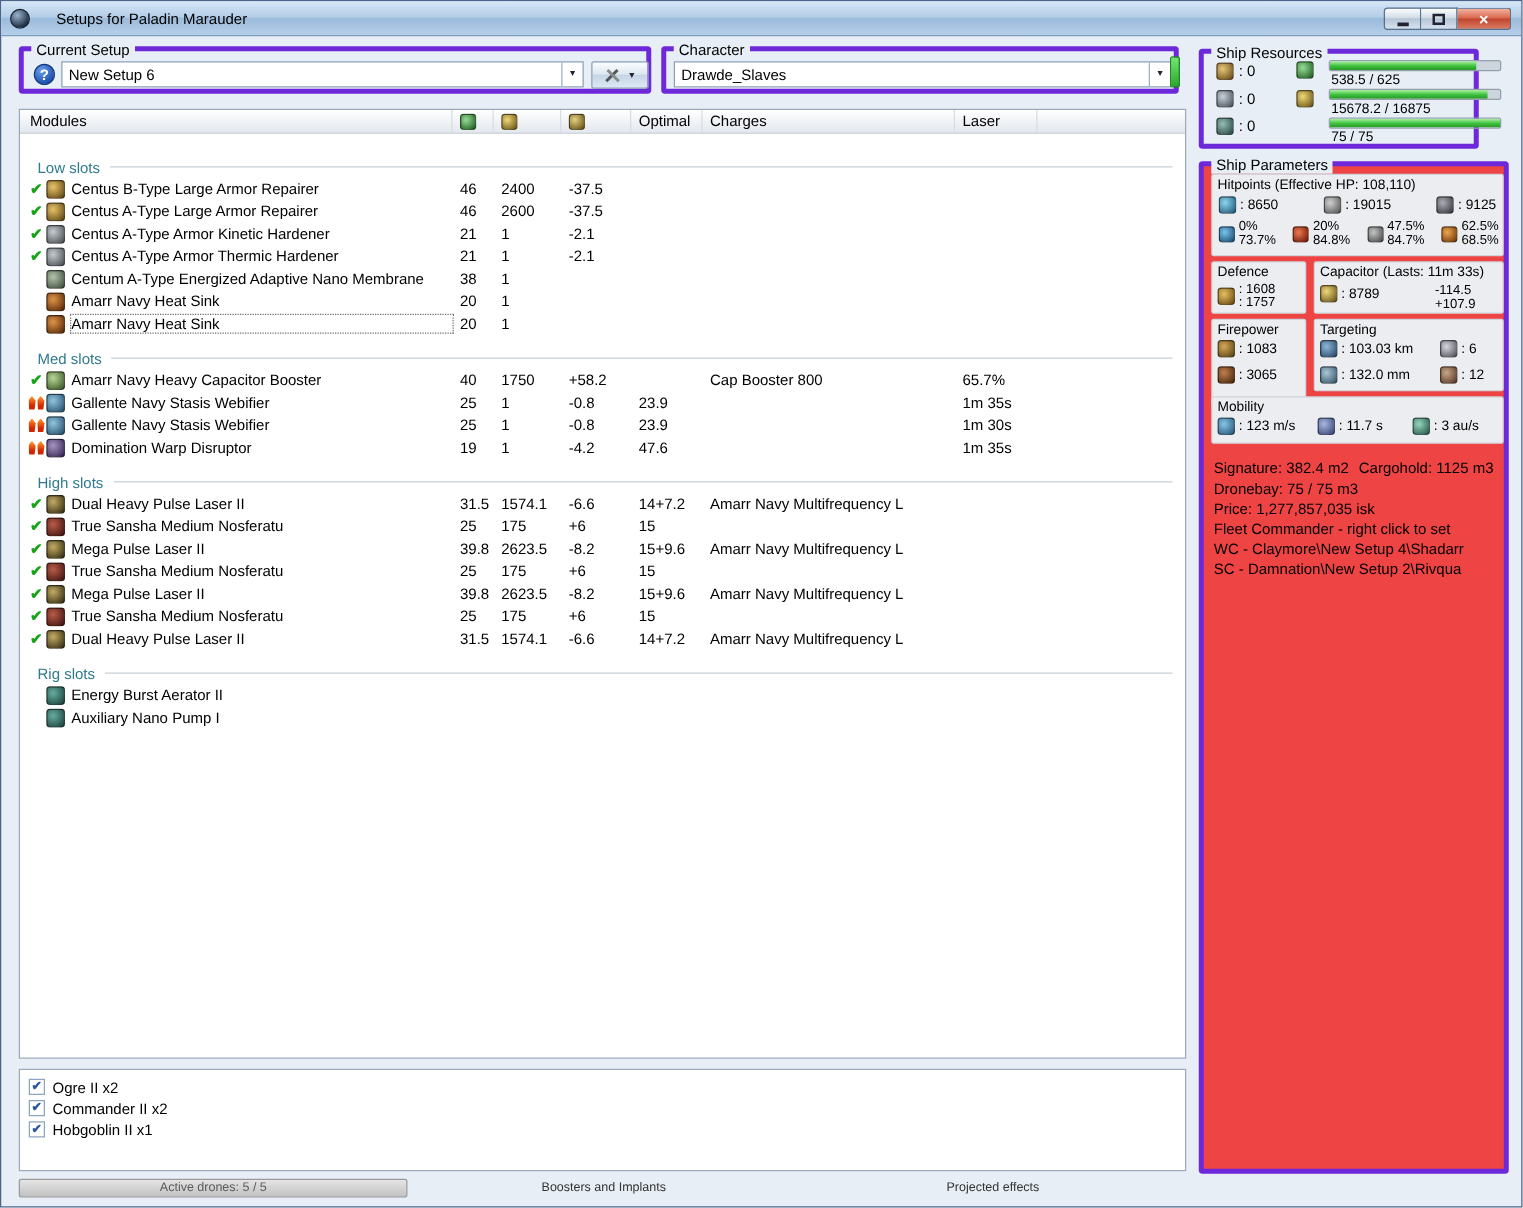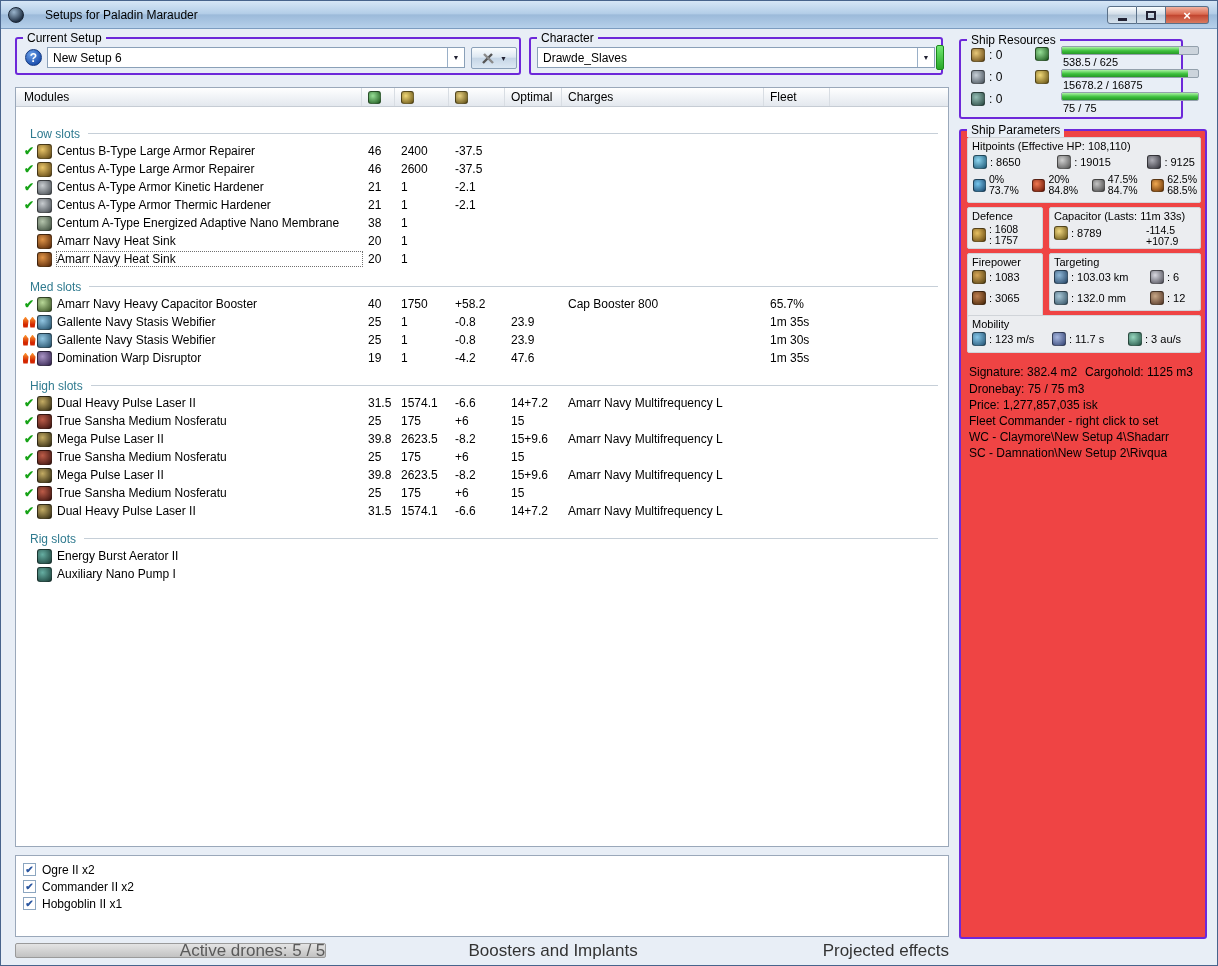--- a/index.html
+++ b/index.html
@@ -17,21 +17,21 @@
   .wb{height:18px;display:flex;align-items:center;justify-content:center;border:1px solid #5a7088;
     background:linear-gradient(#fbfdfe,#d2dde8 45%,#b6c6d6 50%,#d6e2ee);cursor:default}
   .wb-min{width:30px;border-radius:3px 0 0 3px}
   .wb-max{width:29px;border-left:none}
   .wb-close{width:43px;border-left:none;border-radius:0 3px 3px 0;color:#fff;font-weight:bold;font-size:13px;
     background:linear-gradient(#f2b2a0,#da6a50 45%,#c24630 52%,#da7a60)}
   .glyph-min{width:9px;height:3px;background:#223;margin-top:9px}
   .glyph-max{width:10px;height:9px;border:2px solid #223;background:transparent}
 
   
-  .group{position:absolute;border:2px solid #6d28d9;border-radius:3px}
+  .group{position:absolute;border:4px solid #6d28d9;border-radius:3px}
   .group-label{position:absolute;top:-8px;left:6px;background:#e8eef6;padding:0 4px;white-space:nowrap}
 
   .g-setup{left:14px;top:36px;width:506px;height:38px}
   .g-char{left:528px;top:36px;width:414px;height:38px}
   .g-resources{left:958px;top:38px;width:224px;height:80px}
   .g-params{left:958px;top:128px;width:248px;height:810px;background:#ef4444}
 
   .help-btn{position:absolute;left:8px;top:10px;width:17px;height:17px;border-radius:50%;color:#fff;
     background:radial-gradient(circle at 35% 30%,#6aa0e8,#1c4fae 75%);border:1px solid #143a80;
     display:flex;align-items:center;justify-content:center;font-weight:bold;font-size:12px}
@@ -122,21 +122,21 @@
   .c-optimal{width:57px;flex:0 0 57px}.c-charges{width:202px;flex:0 0 202px}.c-heat{width:66px;flex:0 0 66px}
 
   
   .drones-panel{position:absolute;left:14px;top:854px;width:934px;height:82px;background:#fff;border:1px solid #9aa8ba;padding-top:5px}
   .drone-row{display:flex;align-items:center;height:17px;padding-left:7px;gap:6px}
   .checkbox{width:13px;height:13px;background:#fff;border:1px solid #8ca6c0;display:flex;align-items:center;justify-content:center;flex:0 0 13px}
   .cb-check{color:#2a56a0;font-size:10px;font-weight:bold;line-height:1}
 
   
   .bottom-bar{position:absolute;left:14px;top:942px;width:934px;height:15px;display:flex;gap:2px}
-  .bb-seg{flex:1;display:flex;align-items:center;justify-content:flex-end;font-size:17px;color:#333}
+  .bb-seg{flex:1;display:flex;align-items:center;justify-content:center;font-size:10px;color:#333}
   .bb-active{background:linear-gradient(#e4e4e4,#c2c2c2);border:1px solid #9a9a9a;border-radius:2px;color:#5a5a5a}
 
   
   .pbox{position:absolute;background:#ebedf0;border:1px solid #d0d4d9;border-radius:2px;font-size:11px}
   .pbox-title{padding:2px 0 0 4px;white-space:nowrap;font-size:11px}
   .stat{display:flex;align-items:center;gap:3px;white-space:nowrap}
   .abs{position:absolute}
   .stack{display:flex;flex-direction:column;line-height:11px;font-size:10.5px}
   .param-line{position:absolute;white-space:nowrap}
 
@@ -225,21 +225,21 @@
           <span class="hdr-icon ic-cpu"></span>
         </div>
       <div class="th w-pg">
           <span class="hdr-icon ic-pg"></span>
         </div>
       <div class="th w-cap">
           <span class="hdr-icon ic-capcol"></span>
         </div>
       <div class="th w-opt">Optimal</div>
       <div class="th w-chg">Charges</div>
-      <div class="th w-heat">Fleet</div>
+      <div class="th w-heat">Laser</div>
       <div class="th w-rest"></div>
     </div>
     <div class="table-body" id="modules-body">
         <div class="section-row">
           <span class="section-label">Low slots</span>
           <span class="section-line"></span>
         </div>
         <div class="mod-row">
           <span class="cell-status">
             <span class="check">✔</span>

